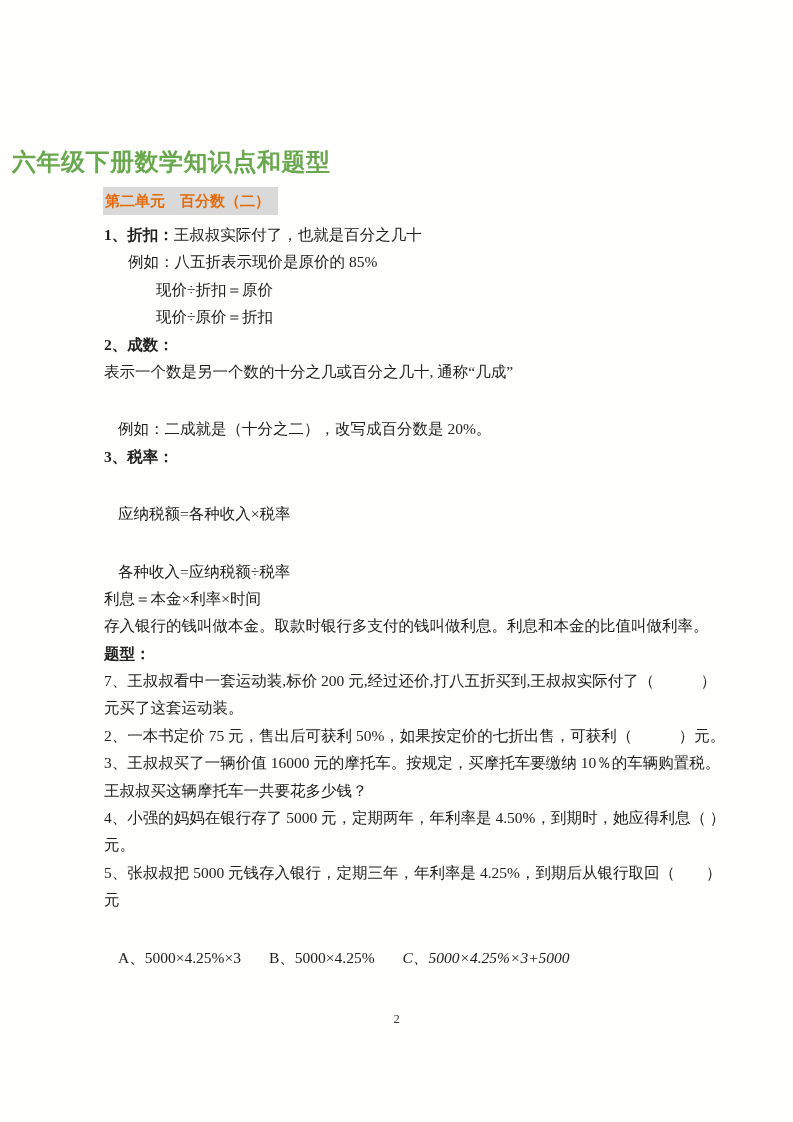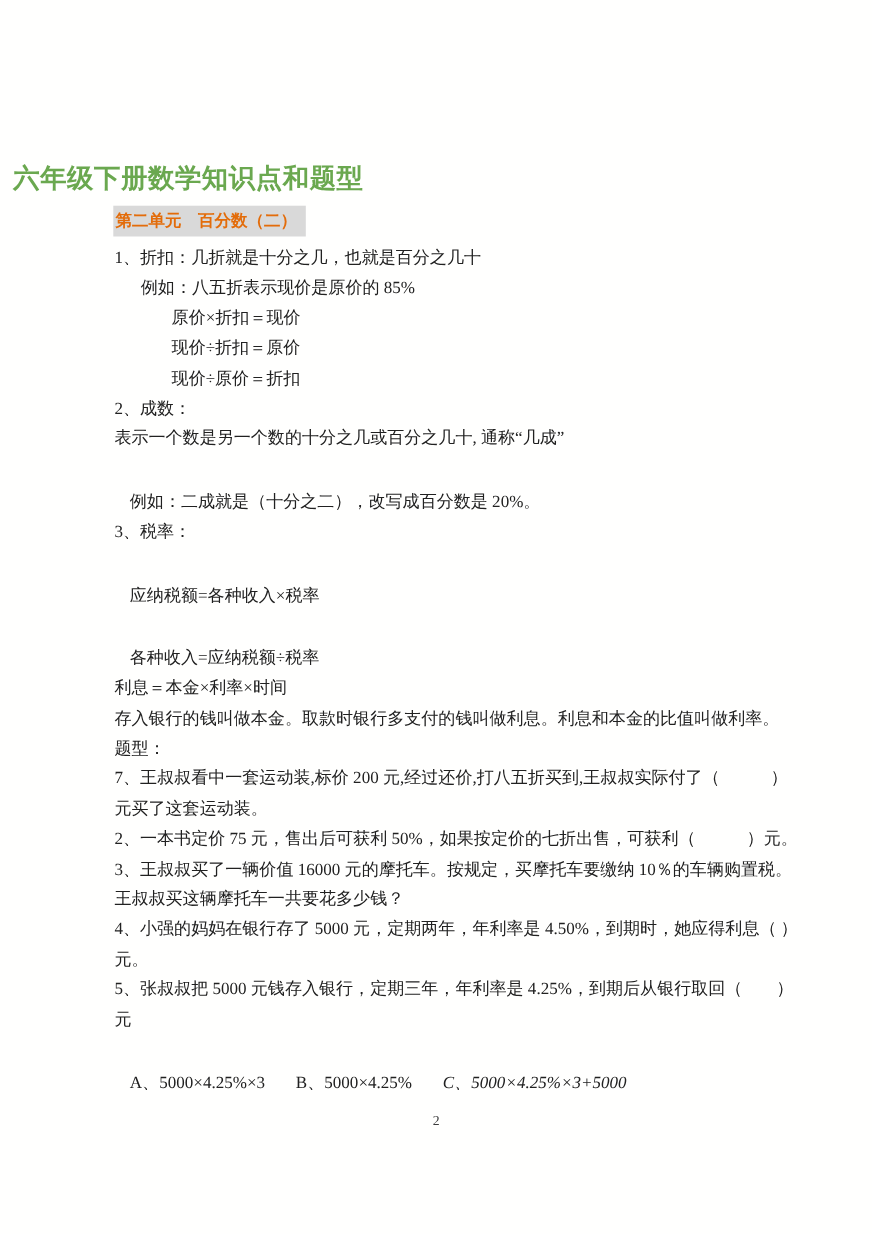--- a/index.html
+++ b/index.html
@@ -37,21 +37,21 @@
   .content {
     position:absolute;
     top:221px; left:104px; right:60px;
   }
   .line {
     height:27.4px;
     line-height:27.4px;
     font-size:15.5px;
     white-space:nowrap;
   }
-  .b { font-weight:normal; }
+  .b { font-weight:bold; }
   .ind1 { padding-left:14px;margin-top:30px; }
   .ind2 { padding-left:24px; }
   .ind3 { padding-left:52px; }
   .options span { margin-right:28px; }
   .options span:last-child { margin-right:0;font-style:italic; }
   .page-number {
     position:absolute;
     top:1012px; left:0; width:100%;
     text-align:center;
     font-size:12.5px;
@@ -61,23 +61,22 @@
 </head>
 <body>
 
 <div class="page">
 
   <div class="title">六年级下册数学知识点和题型</div>
 
   <div class="section-header">第二单元　百分数（二）</div>
 
   <div class="content">
-    <div class="line"><span class="b">1、折扣：</span><span>几折就是十分之几，也就是百分之几十</span></div>
+    <div class="line"><span class="b">1、折扣：</span><span>王叔叔实际付了，也就是百分之几十</span></div>
     <div class="line ind2">例如：八五折表示现价是原价的 85%</div>
-    <div class="line ind3">原价×折扣＝现价</div>
     <div class="line ind3">现价÷折扣＝原价</div>
     <div class="line ind3">现价÷原价＝折扣</div>
     <div class="line b">2、成数：</div>
     <div class="line">表示一个数是另一个数的十分之几或百分之几十, 通称“几成”</div>
     <div class="line ind1">例如：二成就是（十分之二），改写成百分数是 20%。</div>
     <div class="line b">3、税率：</div>
     <div class="line ind1">应纳税额=各种收入×税率</div>
     <div class="line ind1">各种收入=应纳税额÷税率</div>
     <div class="line">利息＝本金×利率×时间</div>
     <div class="line">存入银行的钱叫做本金。取款时银行多支付的钱叫做利息。利息和本金的比值叫做利率。</div>

